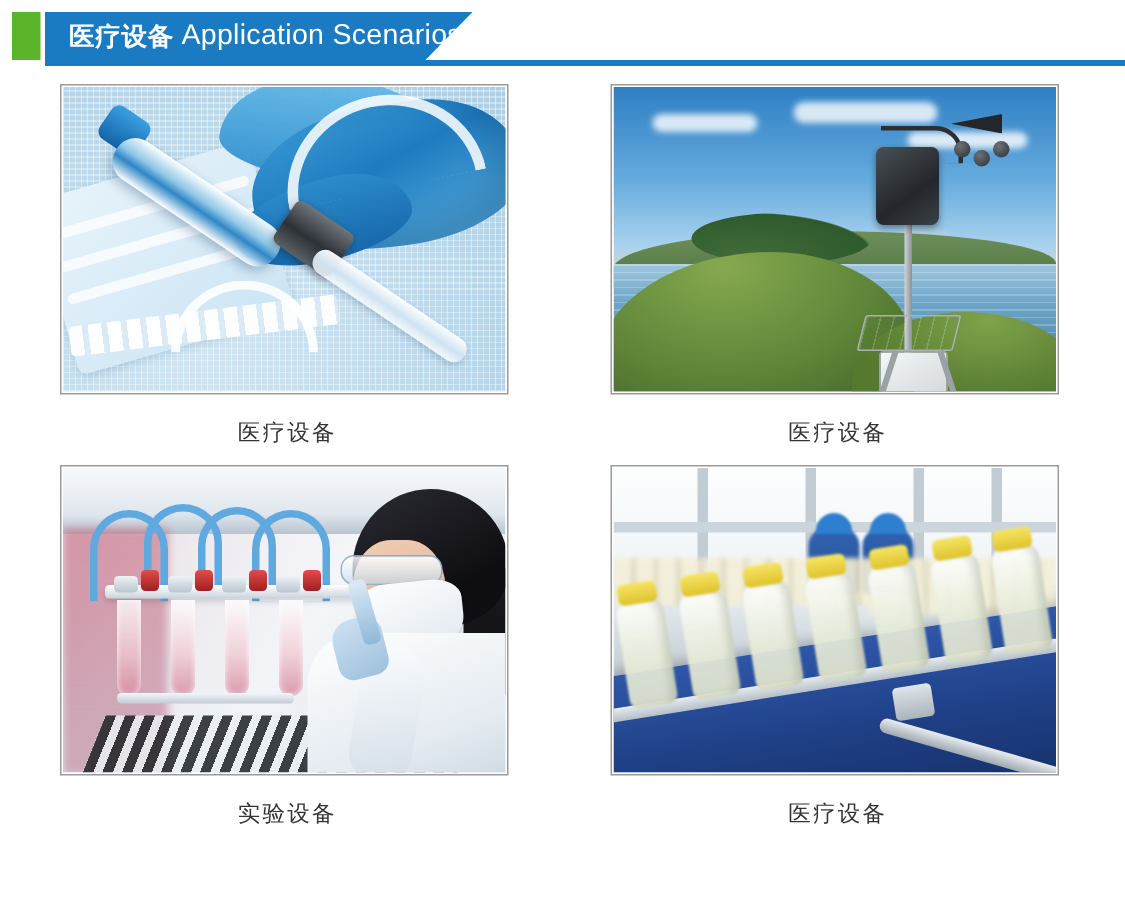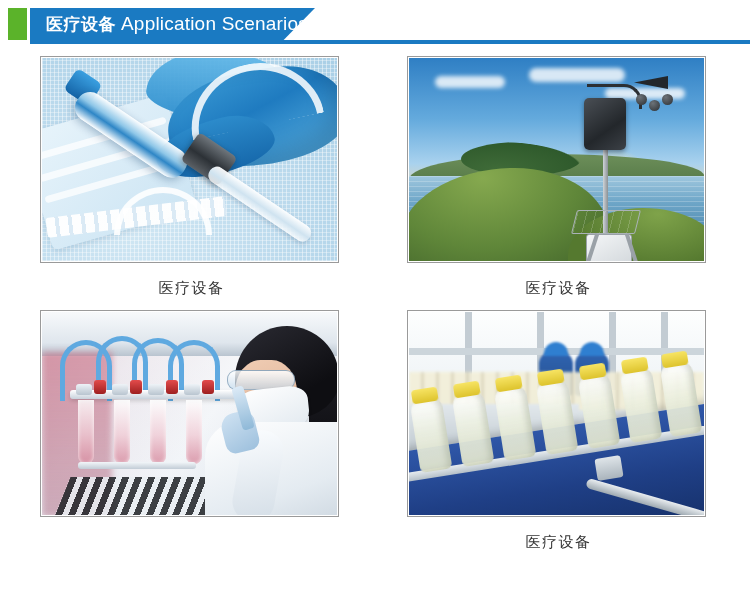--- a/index.html
+++ b/index.html
@@ -336,20 +336,21 @@
               <div class="lab-goggle"></div>
               <div class="lab-mask"></div>
               <div class="lab-coat"></div>
               <div class="lab-armL"></div>
               <div class="lab-hand"></div>
               <div class="lab-pip"></div>
             </div>
           </div>
         </div>
       </div>
+      <div class="caption">实验设备</div>
     </div>
 
     <div class="cell">
       <div class="thumb">
         <div class="pic">
           <div class="food">
             <div class="food-win"></div>
             <div class="food-mullion" style="left:56px;"></div>
             <div class="food-mullion" style="left:128px;"></div>
             <div class="food-mullion" style="left:200px;"></div>

